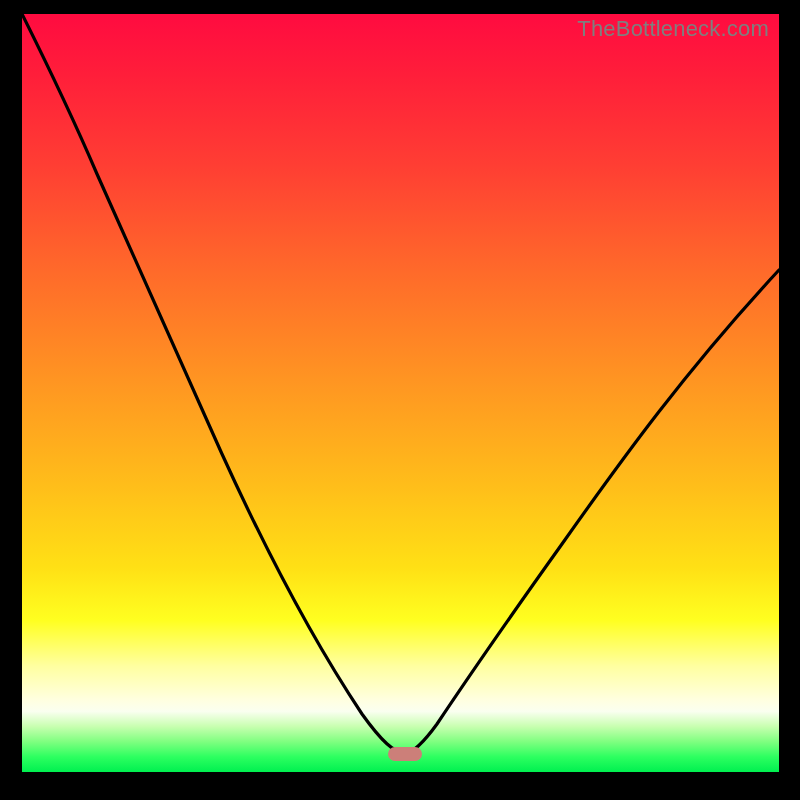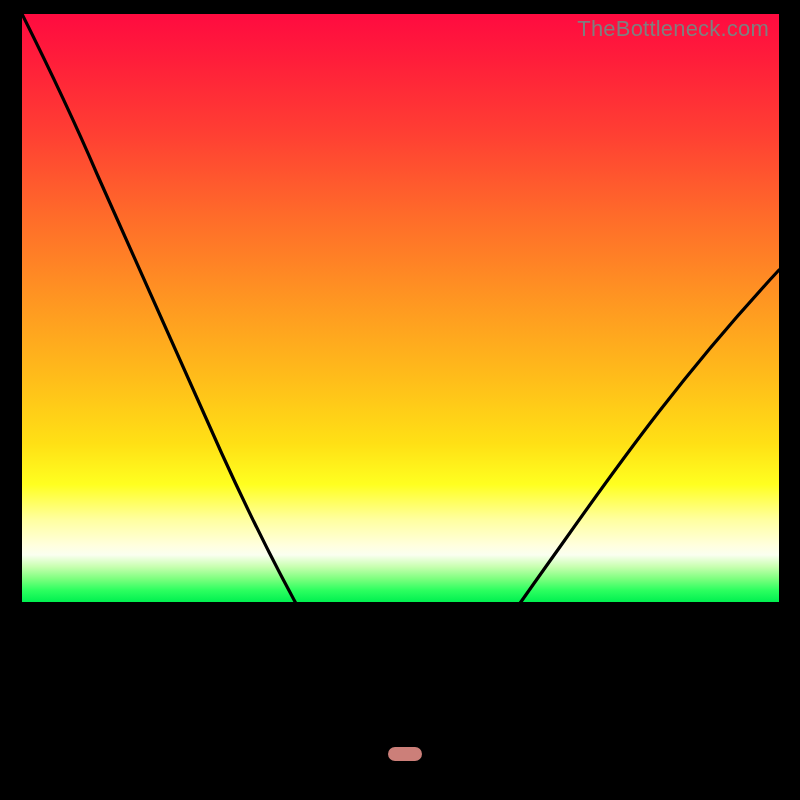--- a/index.html
+++ b/index.html
@@ -15,21 +15,21 @@
     position: relative;
     width: 800px;
     height: 800px;
     background: #000;
   }
   .plot-area {
     position: absolute;
     left: 22px;
     top: 14px;
     width: 757px;
-    height: 588px;
+    height: 758px;
     
     background: linear-gradient(
       to bottom,
       #ff0b40 0%,
       #ff1e3a 8%,
       #ff3e33 20%,
       #ff6a2a 34%,
       #ff9422 48%,
       #ffbd1a 62%,
       #ffe015 73%,

